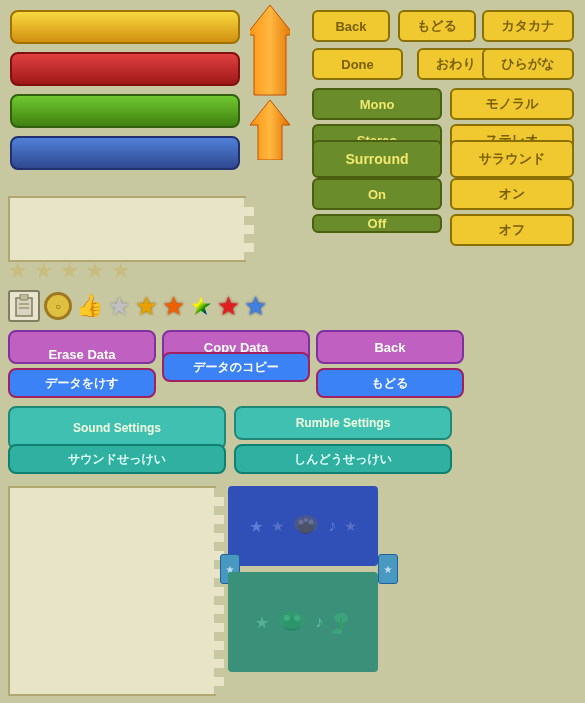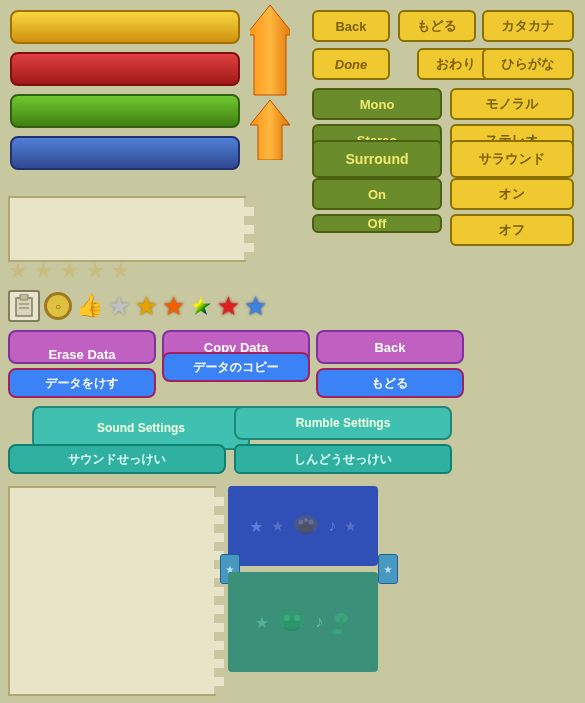--- a/index.html
+++ b/index.html
@@ -198,21 +198,21 @@
 <div class="menu-btn btn-yellow" style="left:312px; top:10px; width:78px; height:32px;">
   <span>Back</span>
 </div>
 <div class="menu-btn btn-yellow" style="left:398px; top:10px; width:78px; height:32px;">
   <span>もどる</span>
 </div>
 <div class="menu-btn btn-yellow" style="left:482px; top:10px; width:92px; height:32px;">
   <span>カタカナ</span>
 </div>
 
-<div class="menu-btn btn-yellow" style="left:312px; top:48px; width:78px; height:32px;font-style:italic;">
+<div class="menu-btn btn-yellow" style="left:312px; top:48px; width:91px; height:32px;">
   <span>Done</span>
 </div>
 <div class="menu-btn btn-yellow" style="left:398px; top:48px; width:78px; height:32px;margin-left:19px;">
   <span>おわり</span>
 </div>
 <div class="menu-btn btn-yellow" style="left:482px; top:48px; width:92px; height:32px;">
   <span>ひらがな</span>
 </div>
 
 <div class="menu-btn btn-olive" style="left:312px; top:88px; width:130px; height:32px;">
@@ -263,31 +263,31 @@
 <div class="action-btn btn-pink-jp" style="left:8px; top:368px; width:148px; height:30px; font-size:12px;">
   <span>データをけす</span>
 </div>
 <div class="action-btn btn-pink-jp" style="left:162px; top:352px; width:148px; height:30px; font-size:12px;">
   <span>データのコピー</span>
 </div>
 <div class="action-btn btn-pink-jp" style="left:316px; top:368px; width:148px; height:30px; font-size:12px;">
   <span>もどる</span>
 </div>
 
-<div class="action-btn btn-teal" style="left:8px; top:406px; width:218px; height:44px;margin-left:24px;">
+<div class="action-btn btn-teal" style="left:8px; top:406px; width:218px; height:44px;">
   <span>Sound Settings</span>
 </div>
 <div class="action-btn btn-teal" style="left:234px; top:406px; width:218px; height:34px;">
   <span>Rumble Settings</span>
 </div>
 
 <div class="action-btn btn-teal-jp" style="left:8px; top:444px; width:218px; height:30px; font-size:12px;">
   <span>サウンドせっけい</span>
 </div>
-<div class="action-btn btn-teal-jp" style="left:234px; top:444px; width:218px; height:30px; font-size:12px;border-radius:6px;">
+<div class="action-btn btn-teal-jp" style="left:234px; top:444px; width:218px; height:30px; font-size:12px;">
   <span>しんどうせっけい</span>
 </div>
 
 <div style="position:absolute; left:8px; top:486px; width:208px; height:210px; background:#e8e4c8; border:2px solid #b0a870;">
   <div style="position:absolute;right:-10px;top:0;width:10px;height:100%;background:repeating-linear-gradient(180deg,#c8c8a0 0,#c8c8a0 9px,#e8e4c8 9px,#e8e4c8 18px);"></div>
 </div>
 
 <div style="position:absolute; left:228px; top:486px; width:150px; height:80px; background:#3050b8; border-radius:4px; overflow:hidden; display:flex; align-items:center; justify-content:center; flex-wrap:wrap; gap:8px;">
 
   <span style="font-size:16px;color:#7090e8;opacity:0.7;">★</span>

